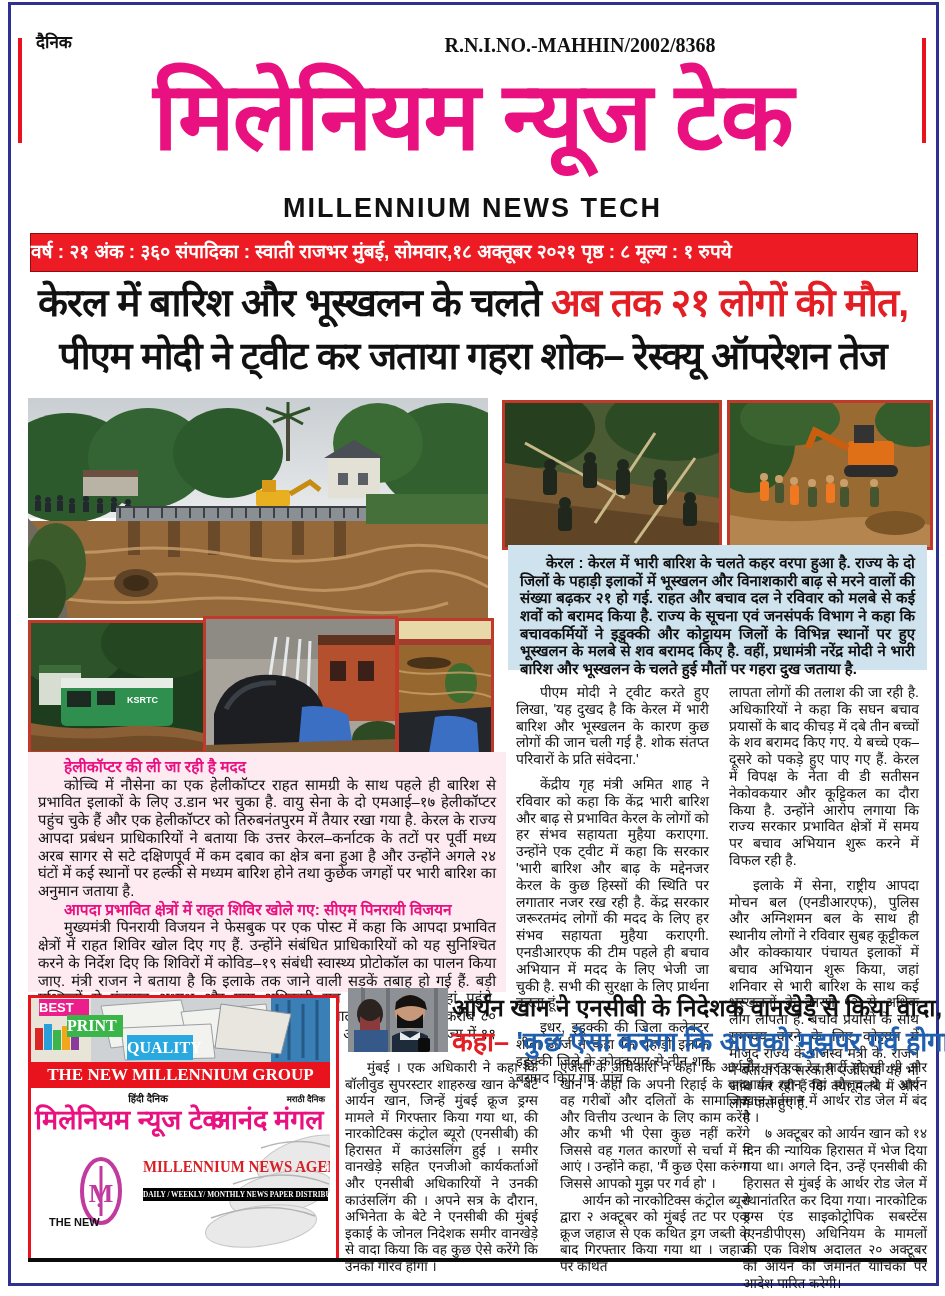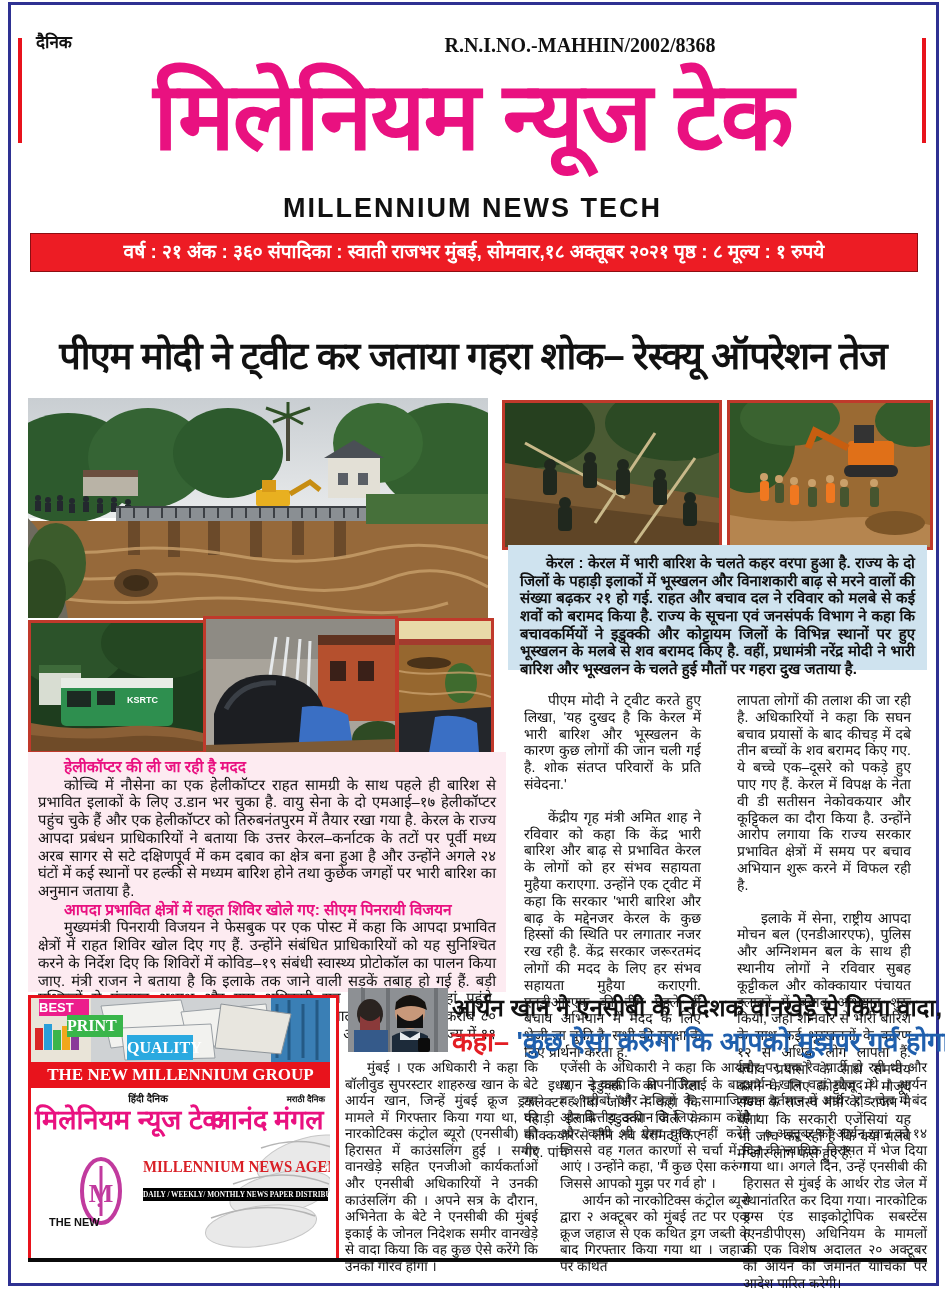--- a/index.html
+++ b/index.html
@@ -8,36 +8,36 @@
   .page-border{position:absolute;left:8px;top:2px;width:925px;height:1278px;border:3px solid #2e3192;pointer-events:none;}
   .red-edge{position:absolute;width:4px;height:105px;top:38px;background:#e8131c;}
   .abs{position:absolute;}
   .serif{font-family:"Liberation Serif","DejaVu Serif",serif;}
   .daily{left:36px;top:30px;font-size:17px;font-weight:bold;color:#111;}
   .rni{left:400px;top:34px;width:360px;font-size:20px;font-weight:bold;text-align:center;}
   .masthead-hi{left:40px;top:48px;width:865px;text-align:center;font-size:95px;line-height:1.45;
                font-weight:800;color:#e91180;letter-spacing:-2px;white-space:nowrap;}
   .masthead-en{left:40px;top:193px;width:865px;text-align:center;font-size:27px;font-weight:800;letter-spacing:2px;color:#111;}
   .info-bar{left:30px;top:233px;width:886px;height:37px;background:#ed1c24;border:1px solid #8c0e12;
-            color:#fff;font-weight:bold;font-size:19px;text-align:center;line-height:36px;white-space:nowrap;}
+            color:#fff;font-weight:bold;font-size:19px;line-height:36px;white-space:nowrap;}
   .hl1{left:22px;top:274px;width:902px;text-align:center;font-size:39px;font-weight:800;white-space:nowrap;letter-spacing:-1px;}
   .hl1 .red{color:#e31e24;}
   .hl2{left:22px;top:328px;width:902px;text-align:center;font-size:38px;font-weight:800;white-space:nowrap;letter-spacing:-1px;color:#111;}
   .photo{position:absolute;overflow:hidden;}
   .photo svg{display:block;}
   .pborder{border:3px solid #c0392b;}
   .intro-box{left:508px;top:545px;width:395px;height:107px;background:#cfe3ef;padding:9px 12px;
              font-size:15px;line-height:1.18;font-weight:bold;text-align:justify;}
   .intro-box .ind{text-indent:26px;display:block;}
   .pink-box{left:28px;top:752px;width:458px;height:228px;background:#fdebf1;padding:6px 10px;
             font-size:14.8px;line-height:1.2;text-align:justify;}
   .pink-head{color:#e91180;font-weight:bold;font-size:15.5px;text-indent:26px;}
   .body-just{text-align:justify;}
   .col{font-size:14px;line-height:1.2;text-align:justify;}
-  .col p{margin:16px;text-indent:24px;}
+  .col p{margin:8px;text-indent:24px;}
   .mid-col{left:508px;top:676px;width:209px;height:314px;}
   .right-col{left:721px;top:676px;width:206px;height:314px;}
   .aryan-h1{left:452px;top:990px;width:478px;text-align:left;font-size:24px;font-weight:800;white-space:nowrap;color:#111;}
   .aryan-h2{left:452px;top:1022px;width:478px;text-align:center;font-size:27px;font-weight:800;white-space:nowrap;}
   .aryan-h2 .kaha{color:#e31e24;}
   .aryan-h2 .quote{color:#1f5fad;}
   .acol{font-size:13.6px;line-height:1.22;text-align:justify;}
   .acol p{margin:0;text-indent:22px;}
   .acol1{left:345px;top:1060px;width:193px;height:198px;}
   .acol2{left:546px;top:1060px;width:190px;height:198px;margin-left:14px;}
@@ -71,20 +71,21 @@
   <div class="page-border"></div>
   <div class="red-edge" style="left:18px;"></div>
   <div class="red-edge" style="left:922px;"></div>
 
   <div class="abs daily">दैनिक</div>
   <div class="abs rni serif">R.N.I.NO.-MAHHIN/2002/8368</div>
   <div class="abs masthead-hi">मिलेनियम न्यूज टेक</div>
   <div class="abs masthead-en">MILLENNIUM NEWS TECH</div>
   <div class="abs info-bar">वर्ष : २१  अंक : ३६०  संपादिका : स्वाती राजभर    मुंबई, सोमवार,१८ अक्तूबर २०२१   पृष्ठ : ८  मूल्य : १ रुपये</div>
 
+  <div class="abs hl1"><span>केरल में बारिश और भूस्खलन के चलते </span><span class="red">अब तक २१ लोगों की मौत,</span></div>
   <div class="abs hl2">पीएम मोदी ने ट्वीट कर जताया गहरा शोक– रेस्क्यू ऑपरेशन तेज</div>
 
   <div class="photo" style="left:28px;top:398px;width:460px;height:220px;">
     <svg width="460" height="220" viewBox="0 0 460 220">
       <defs>
         <linearGradient id="sky" x1="0" y1="0" x2="0" y2="1">
             <stop offset="0" stop-color="#c9ced2"></stop>
             <stop offset="1" stop-color="#e9ebec"></stop>
           </linearGradient>
         <linearGradient id="water" x1="0" y1="0" x2="0" y2="1">

